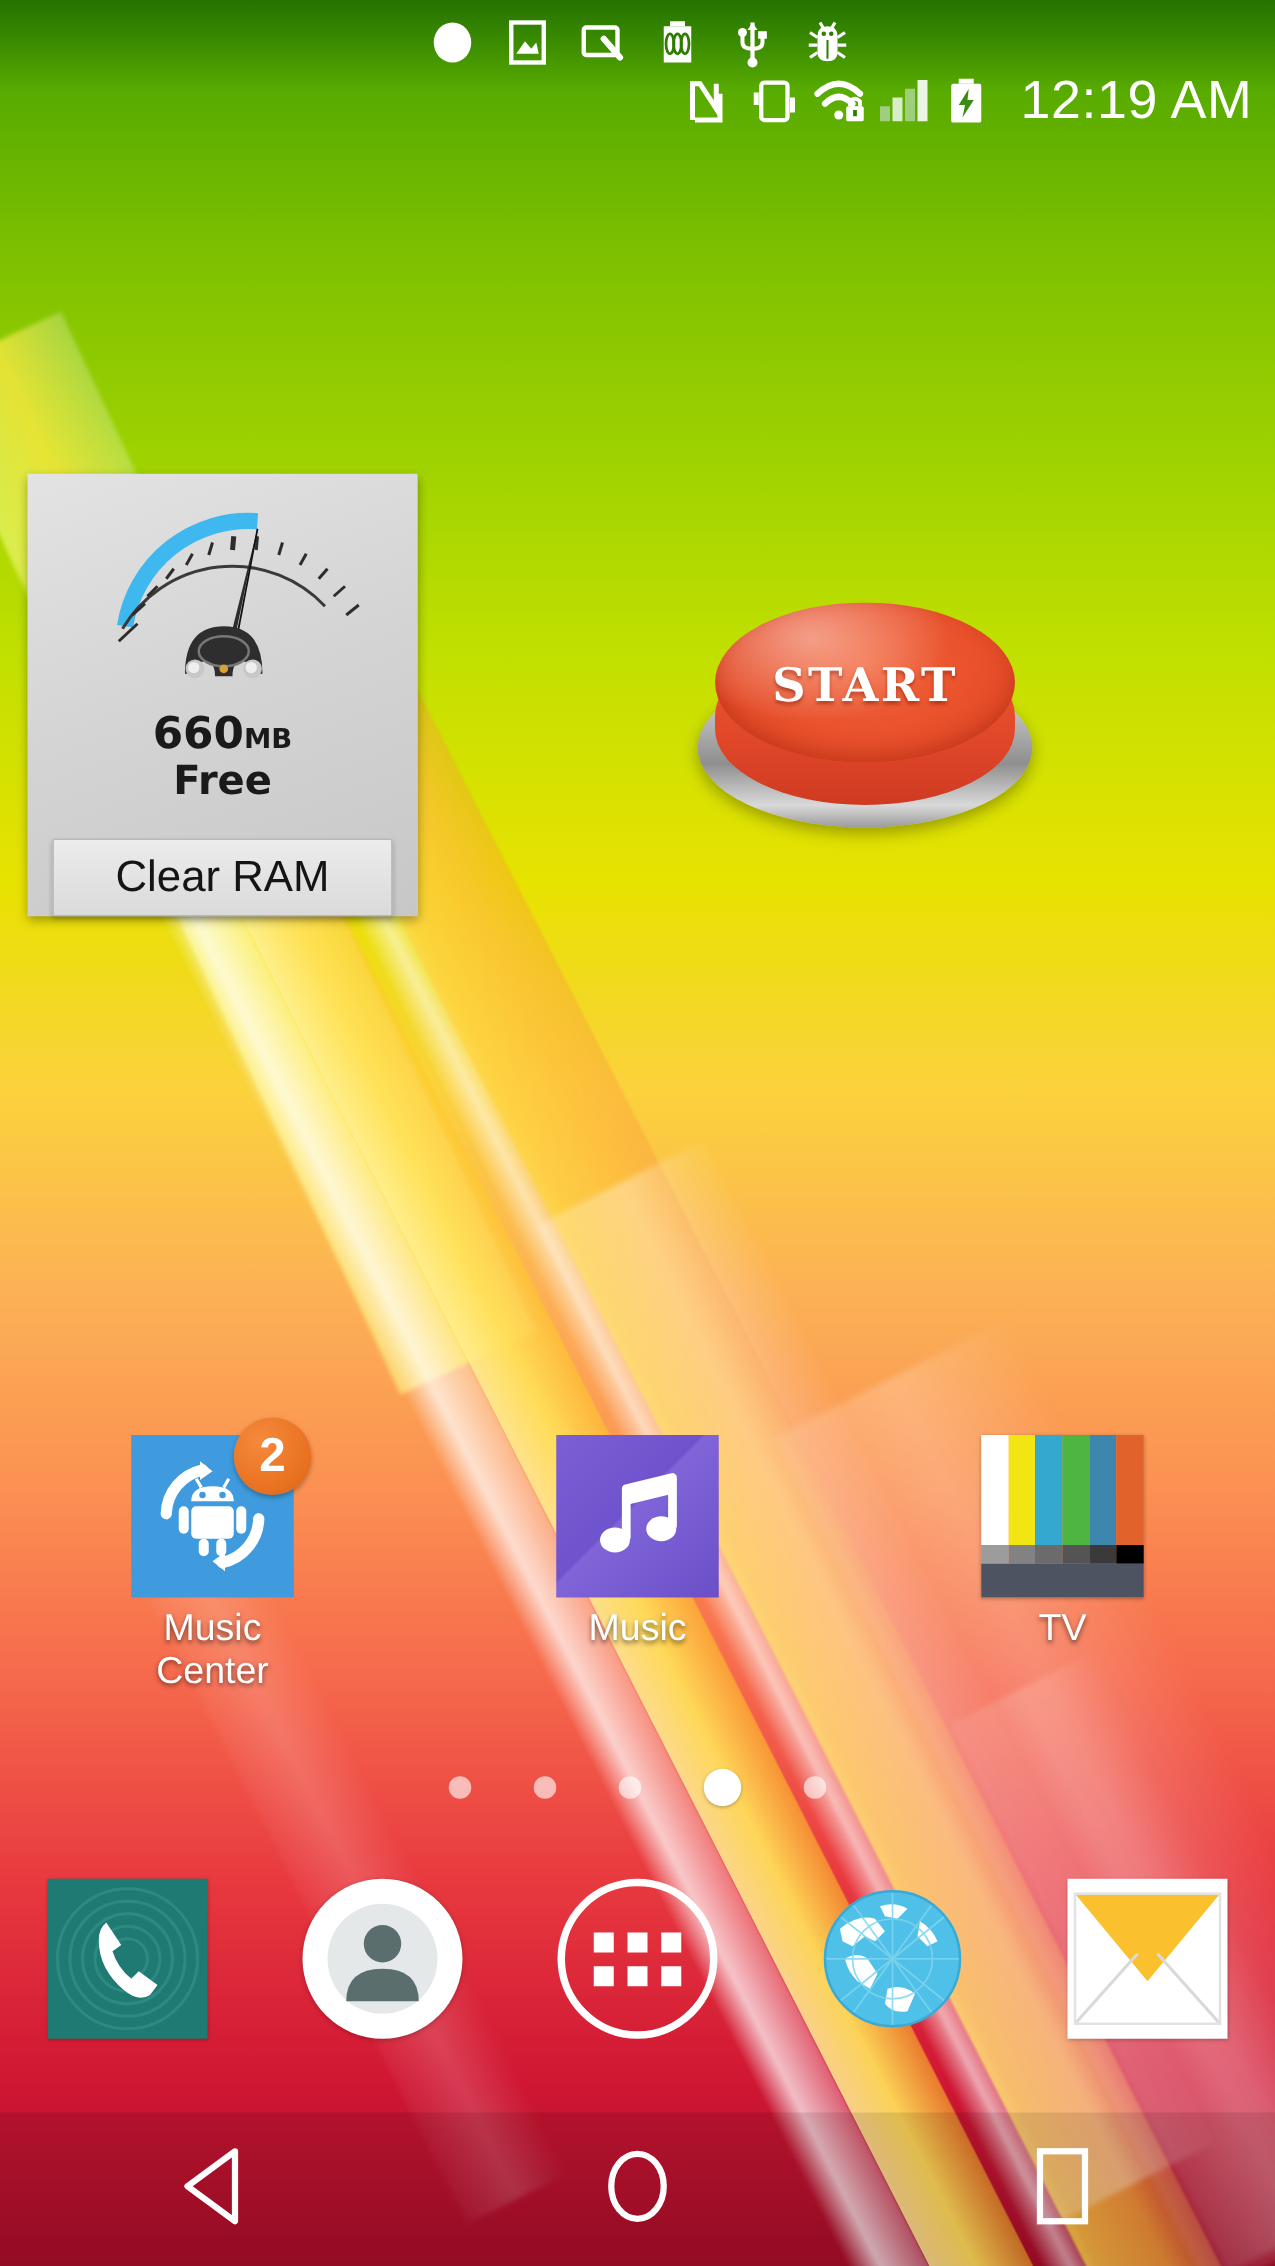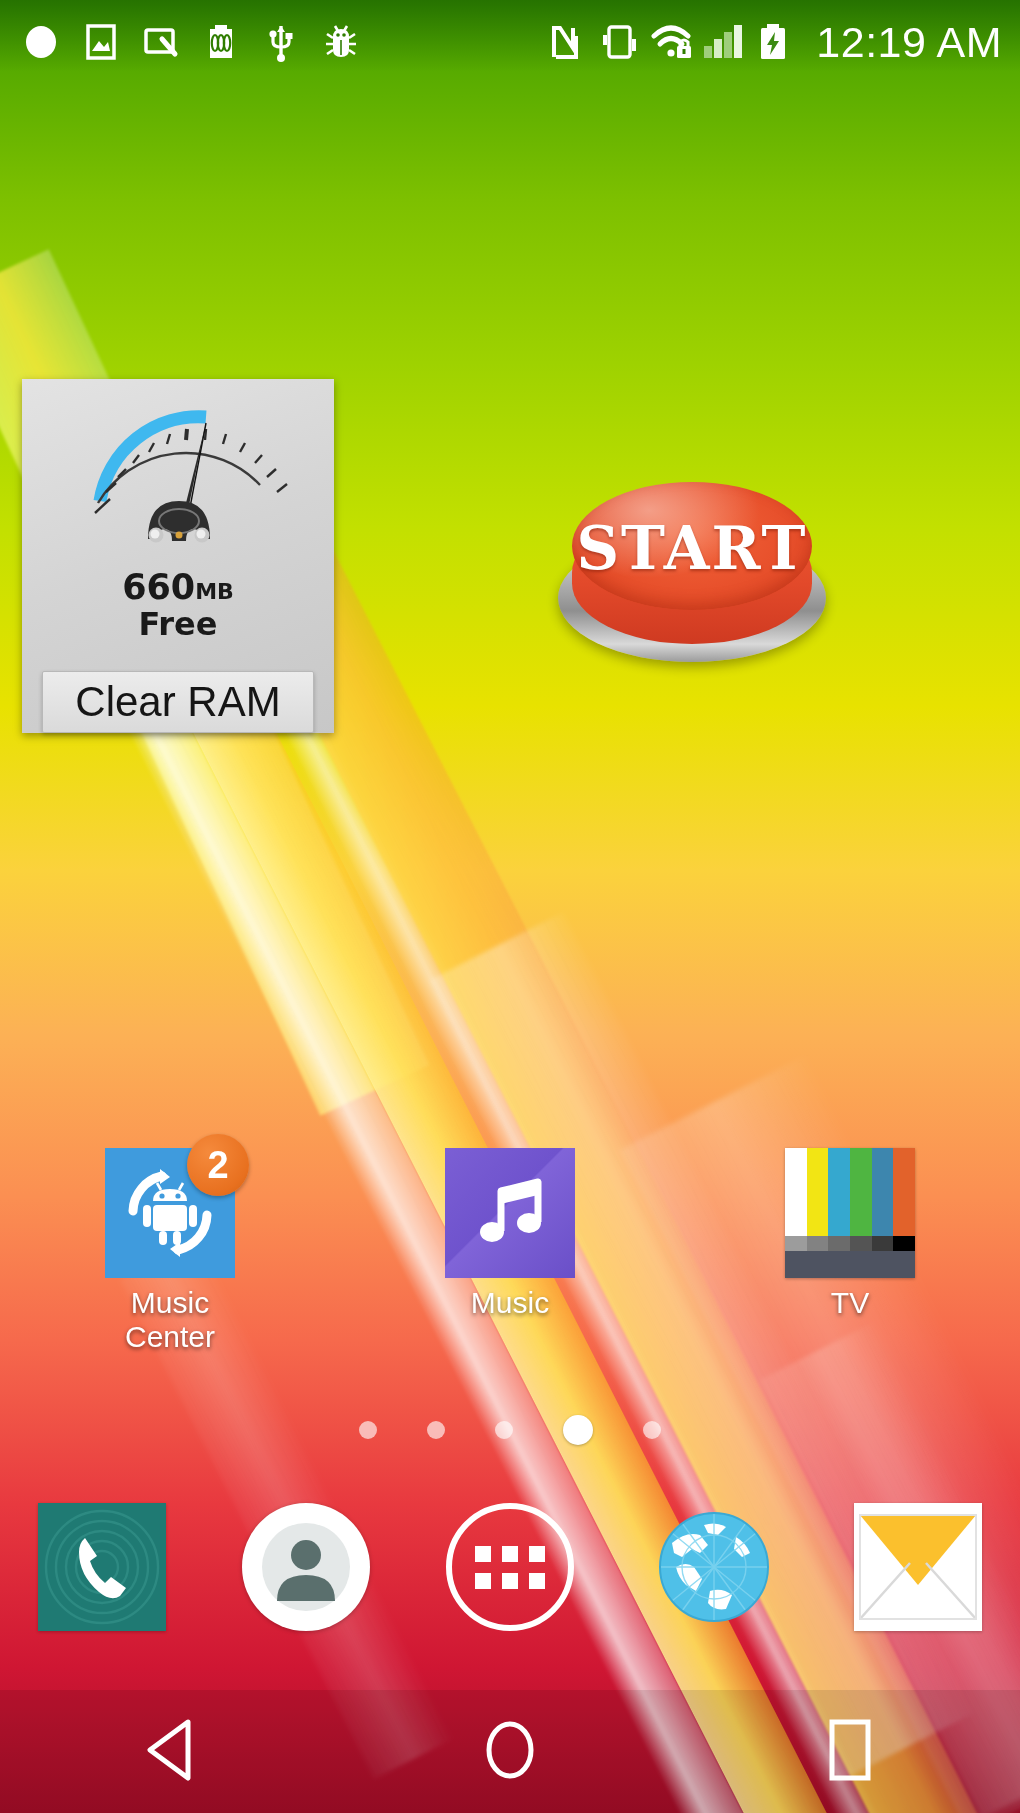--- a/index.html
+++ b/index.html
@@ -104,20 +104,21 @@
   }
 
   
   #statusbar {
     position: absolute; left: 0; top: 0;
     width: 1020px; height: 72px;
     display: flex; align-items: center;
     padding: 12px 18px 0 22px;
     background: linear-gradient(180deg, rgba(0,0,0,.20), rgba(0,0,0,0));
     z-index: 40;
+    flex-direction: column;
   }
   .sb-left { display: flex; align-items: center; gap: 22px; }
   .sb-right { display: flex; align-items: center; gap: 14px; margin-left: auto; }
   .sicon { width: 38px; height: 44px; display: block; }
   .sicon svg { display: block; }
   #clock {
     color: #fff; font-size: 43px; font-weight: 400;
     letter-spacing: .5px; margin-left: 10px;
     font-family: "Liberation Sans", sans-serif;
     white-space: nowrap;
@@ -146,21 +147,21 @@
     font-family: "DejaVu Sans", sans-serif;
     margin-top: 3px; line-height: 1;
   }
   #clear-ram-btn {
     margin-top: 31px;
     width: 272px; height: 62px;
     background: linear-gradient(180deg, #ececec, #dadada);
     border: 1px solid #b8b8b8;
     border-radius: 2px;
     box-shadow: 0 2px 4px rgba(0,0,0,.22);
-    color: #151515; font-size: 42px;
+    color: #151515; font-size: 35px;
     display: flex; align-items: center; justify-content: center;
     font-family: "Liberation Sans", sans-serif;
   }
 
   
   #start-widget {
     position: absolute; left: 556px; top: 472px;
     width: 272px; height: 200px; z-index: 10;
   }
   #start-base {
@@ -180,21 +181,21 @@
     position: absolute; left: 16px; top: 10px;
     width: 240px; height: 128px;
     border-radius: 50%;
     background:
       radial-gradient(ellipse at 32% 22%, rgba(255,255,255,.42) 0%, rgba(255,255,255,0) 48%),
       radial-gradient(ellipse at 50% 40%, #f2643a 0%, #e8512c 52%, #d9401f 100%);
     box-shadow: inset 0 -6px 14px rgba(150,30,10,.35);
     display: flex; align-items: center; justify-content: center;
   }
   #start-label {
-    color: #fff; font-size: 59px; font-weight: bold;
+    color: #fff; font-size: 37px; font-weight: bold;
     font-family: "DejaVu Serif", serif;
     letter-spacing: 2px;
     text-shadow: 0 2px 3px rgba(130,30,10,.55);
     transform: translateY(2px);
   }
 
   
   #sr-widget {
     position: absolute; left: 723px; top: 898px;
     width: 200px; z-index: 10;

